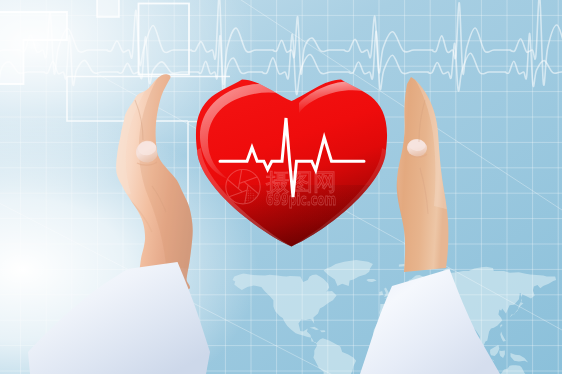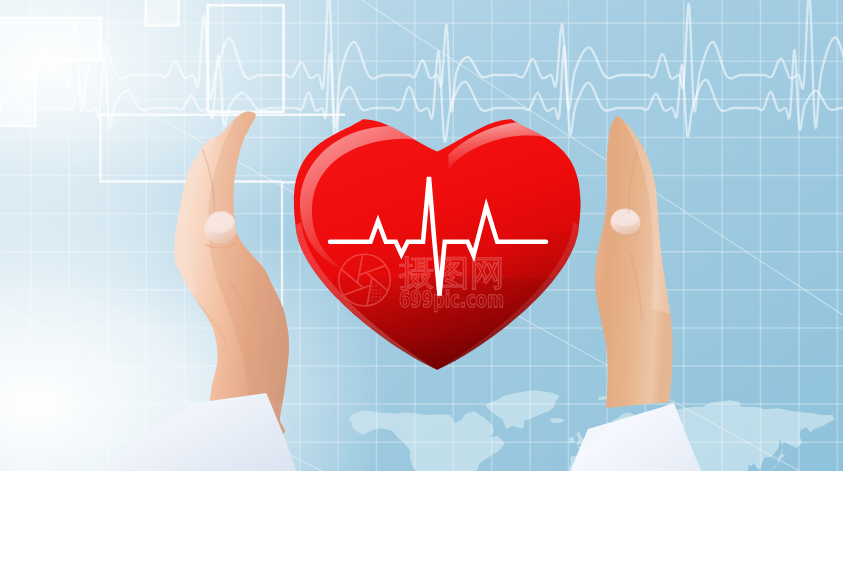--- a/index.html
+++ b/index.html
@@ -1,18 +1,18 @@
 <!DOCTYPE html>
 <html><head>
 <meta charset="utf-8">
 <title>Heart in hands</title>
 <style>
   html,body{margin:0;padding:0;background:#fff;}
   body{width:562px;height:374px;overflow:hidden;font-family:"Liberation Sans",sans-serif;}
-  #scene{position:relative;width:562px;height:314px;overflow:hidden;}
+  #scene{position:relative;width:562px;height:374px;overflow:hidden;}
   #scene > svg{position:absolute;left:0;top:0;}
 </style>
 </head>
 <body>
 
 <div id="scene">
 <svg width="562" height="374" viewBox="0 0 562 374">
   <defs>
     <linearGradient id="bgGrad" x1="0" y1="0" x2="1" y2="1">
       <stop offset="0" stop-color="#cfe4ef"></stop>

